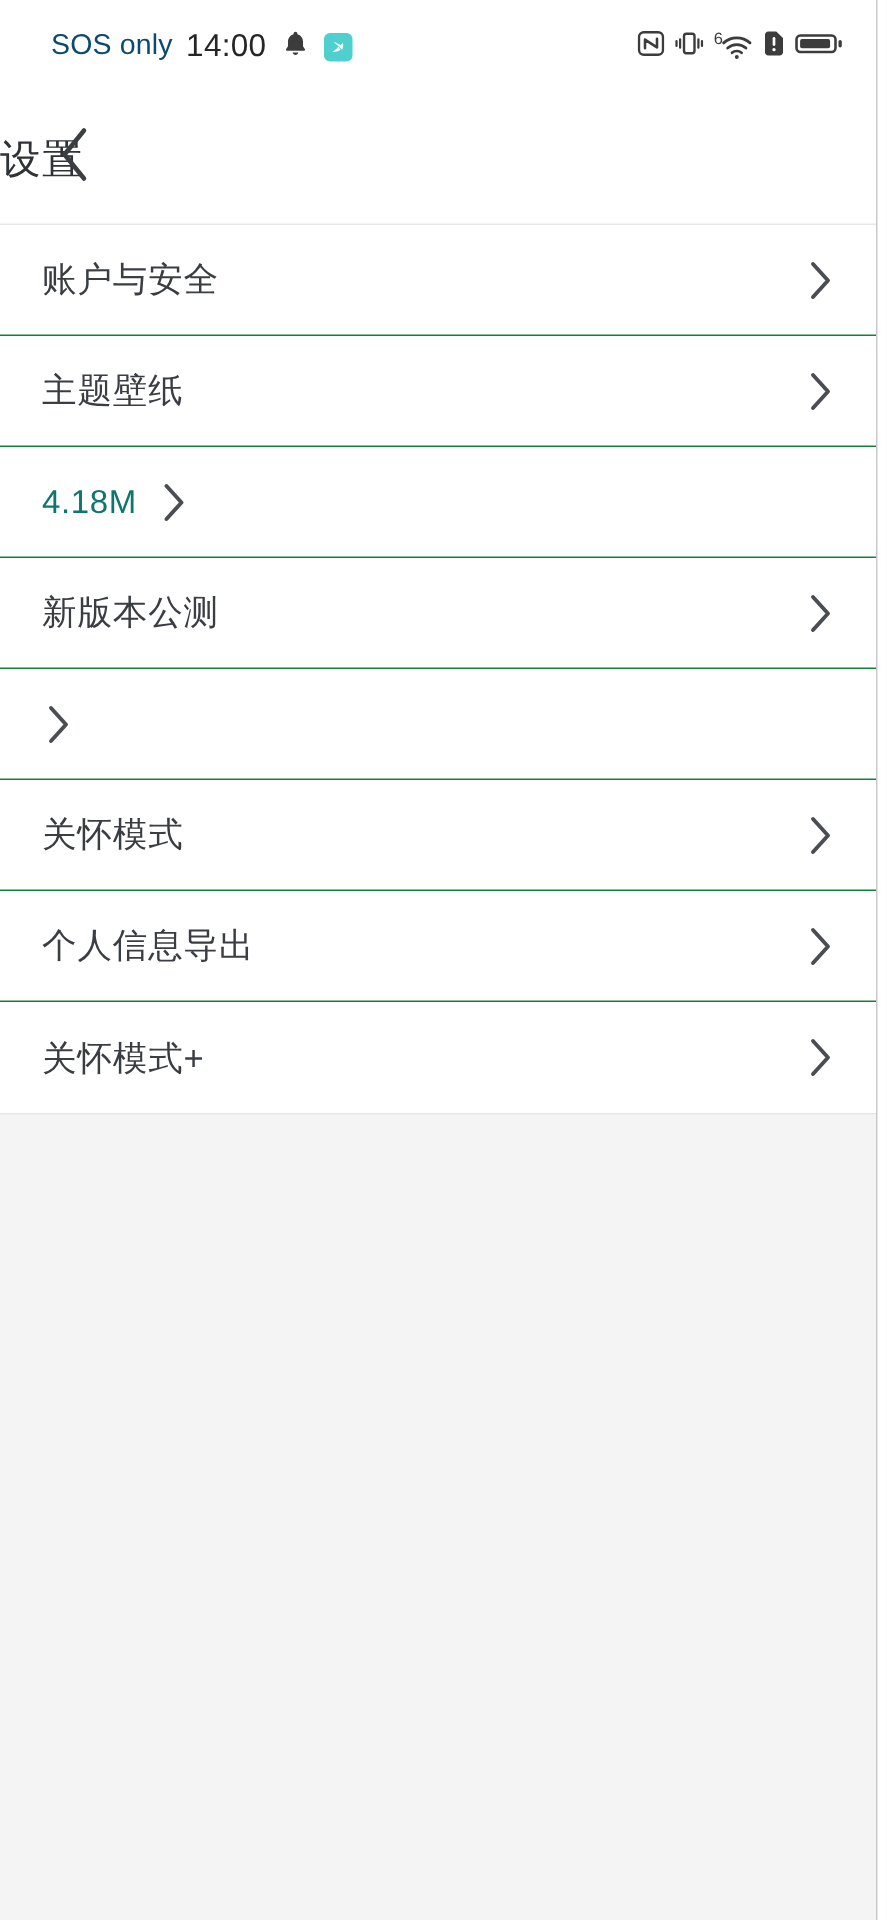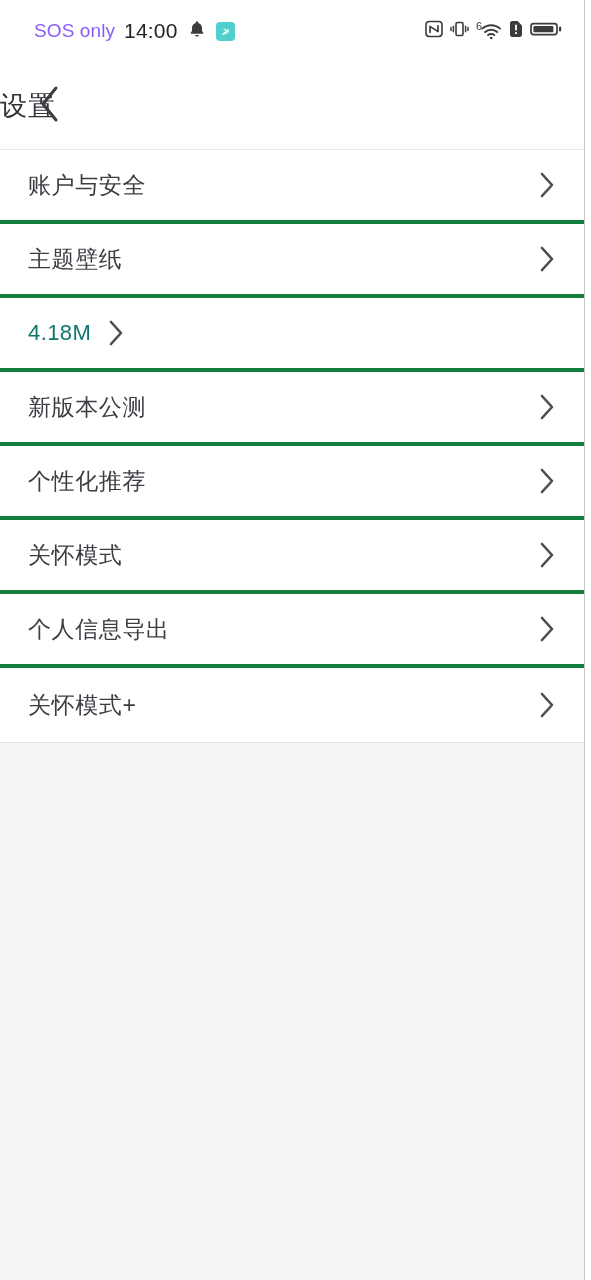--- a/index.html
+++ b/index.html
@@ -59,21 +59,21 @@
   }
 
   .status-left {
     display: flex;
     align-items: center;
     gap: 8px;
   }
 
   .status-carrier {
     font-size: 19px;
-    color: #8b5cf6;
+    color: #0c4a6e;
     letter-spacing: 0.1px;
     white-space: nowrap;
   }
 
   .status-clock {
     font-size: 21px;
     color: #262626;
     letter-spacing: 0.2px;
     white-space: nowrap;
     margin-left: 1px;
@@ -153,21 +153,21 @@
     background: #ffffff;
     flex: 0 0 auto;
   }
 
   .row {
     height: 74px;
     display: flex;
     align-items: center;
     padding: 0 26px 0 28px;
     background: #ffffff;
-    border-bottom: 4px solid #15803d;
+    border-bottom: 1px solid #15803d;
     cursor: pointer;
   }
   .row:last-child { border-bottom: none; }
 
   .row-label {
     font-size: 23px;
     color: #3a3d42;
     letter-spacing: 0.6px;
     flex: 1 1 auto;
     white-space: nowrap;
@@ -315,21 +315,20 @@
       <div class="row">
         <span class="row-label">新版本公测</span>
         <span class="row-chevron">
           <svg width="16" height="28" viewBox="0 0 16 28">
             <path d="M3 3l10 11L3 25" fill="none" stroke="#4a4d52" stroke-width="2.6" stroke-linecap="round" stroke-linejoin="round"></path>
           </svg>
         </span>
       </div>
 
       <div class="row">
-        <span class="row-label">个性化推荐</span>
         <span class="row-chevron">
           <svg width="16" height="28" viewBox="0 0 16 28">
             <path d="M3 3l10 11L3 25" fill="none" stroke="#4a4d52" stroke-width="2.6" stroke-linecap="round" stroke-linejoin="round"></path>
           </svg>
         </span>
       </div>
 
       <div class="row">
         <span class="row-label">关怀模式</span>
         <span class="row-chevron">

